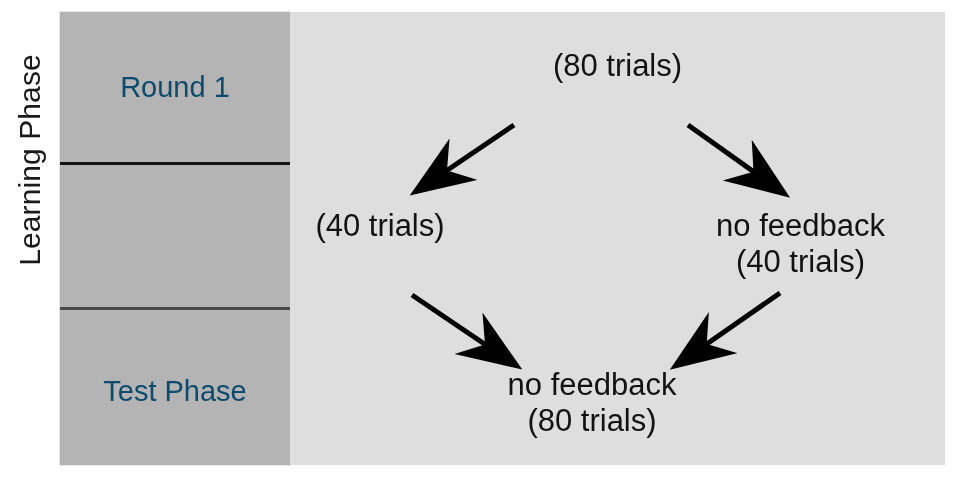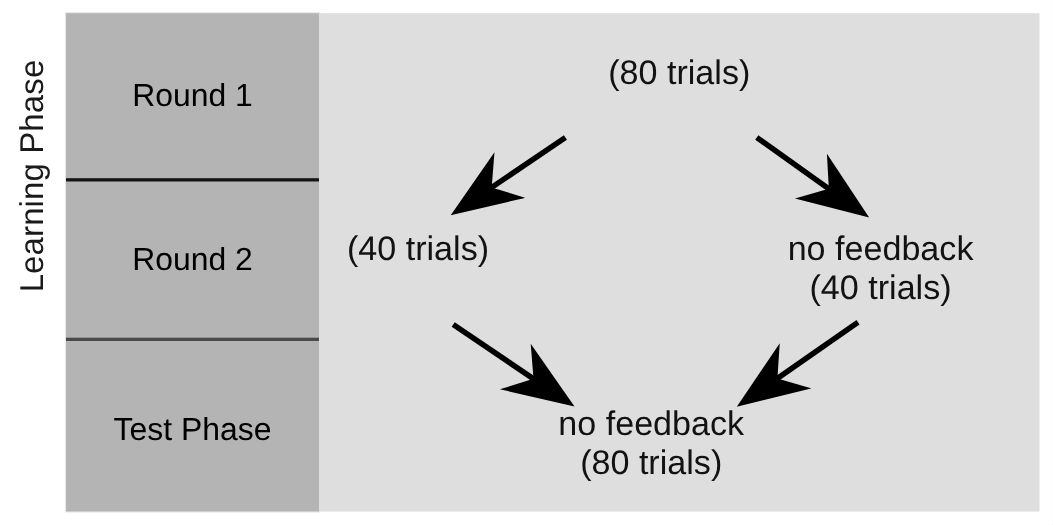--- a/index.html
+++ b/index.html
@@ -45,21 +45,21 @@
     box-shadow: 0 0 0 1px #e8e8e8;
   }
   .phase-cell {
     position: absolute;
     left: 0;
     width: 100%;
     display: flex;
     align-items: center;
     justify-content: center;
     font-size: 29px;
-    color: #000000;
+    color: #0c4a6e;
     white-space: nowrap;
   }
   .phase-cell.c0 { top: 0px;   height: 150px; }
   .phase-cell.c1 { top: 153px; height: 142px; }
   .phase-cell.c2 { top: 281px; height: 197px; }
 
   .phase-divider {
     position: absolute;
     left: 0;
     width: 100%;
@@ -107,23 +107,20 @@
 
 <div id="figure">
 
   <div id="phase-label">Learning Phase</div>
 
   <div id="phase-column">
     <div class="phase-cell c0">
       <span>Round 1</span>
     </div>
     <div class="phase-divider d0"></div>
-    <div class="phase-cell c1">
-      <span>Round 2</span>
-    </div>
     <div class="phase-divider d1"></div>
     <div class="phase-cell c2">
       <span>Test Phase</span>
     </div>
   </div>
 
   <div id="flow-panel">
 
     <svg id="arrow-layer" viewBox="0 0 655 453">
       <defs>

